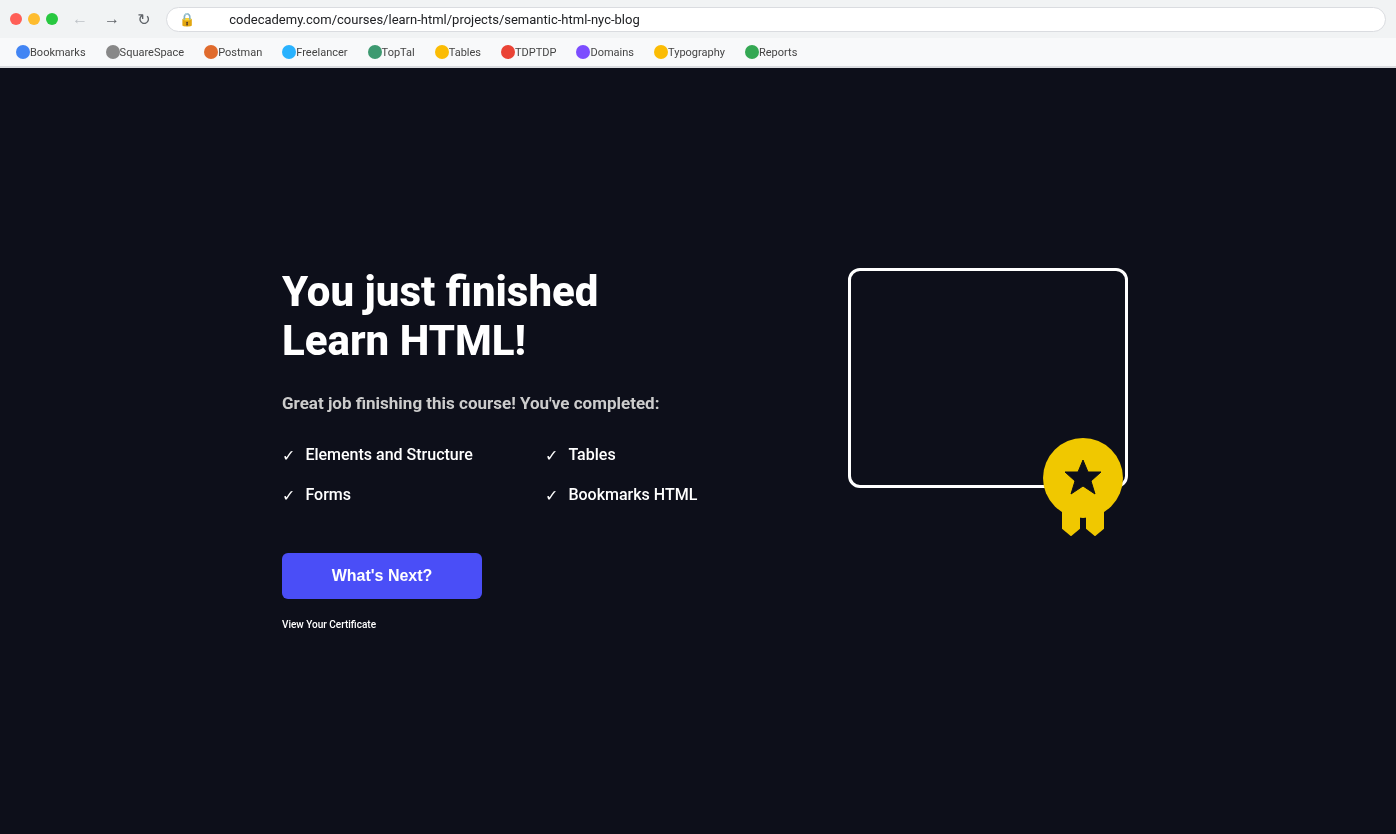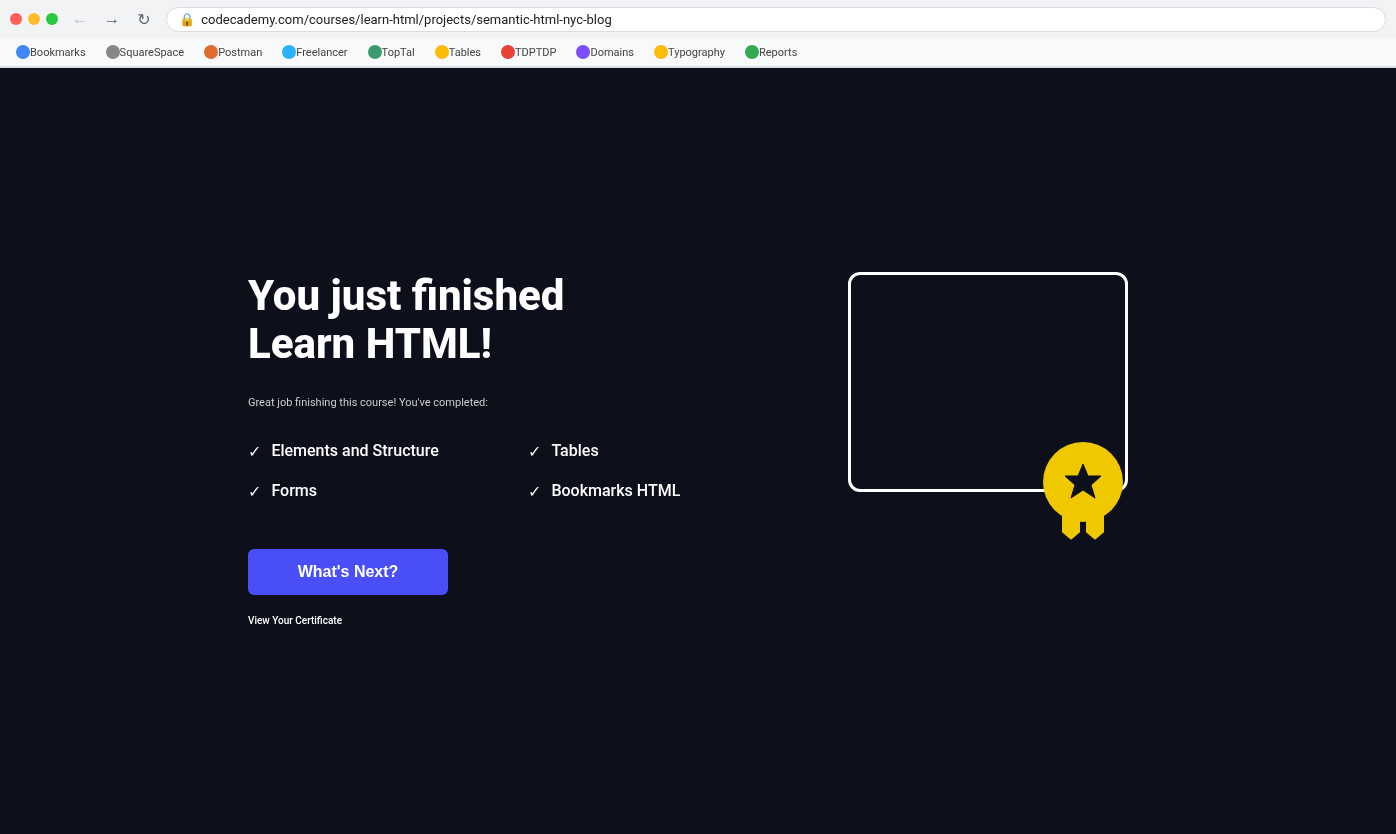--- a/index.html
+++ b/index.html
@@ -83,20 +83,21 @@
     }
 
     .lock-icon {
       color: #5f6368;
       font-size: 13px;
     }
 
     .address-text {
       font-size: 13px;
       color: #202124;
+      margin-left: 28px;
     }
 
     .bookmarks-bar {
       background: #f8f9fa;
       height: 30px;
       border-bottom: 1px solid #dadce0;
       display: flex;
       align-items: center;
       padding: 0 8px;
       gap: 4px;
@@ -136,34 +137,36 @@
       align-items: flex-start;
       justify-content: center;
       gap: 80px;
       max-width: 900px;
       width: 100%;
     }
 
     .text-section {
       flex: 1;
       max-width: 520px;
+      margin-left: 34px;
     }
 
     .main-title {
       font-size: 42px;
       font-weight: 800;
       line-height: 1.15;
       margin-bottom: 28px;
       color: #ffffff;
     }
 
     .subtitle {
-      font-size: 11px;
+      font-size: 17px;
       color: #cccccc;
       margin-bottom: 32px;
+      font-weight: bold;
     }
 
     .completion-items {
       display: grid;
       grid-template-columns: 1fr 1fr;
       gap: 20px 40px;
       margin-bottom: 48px;
     }
 
     .completion-item {

